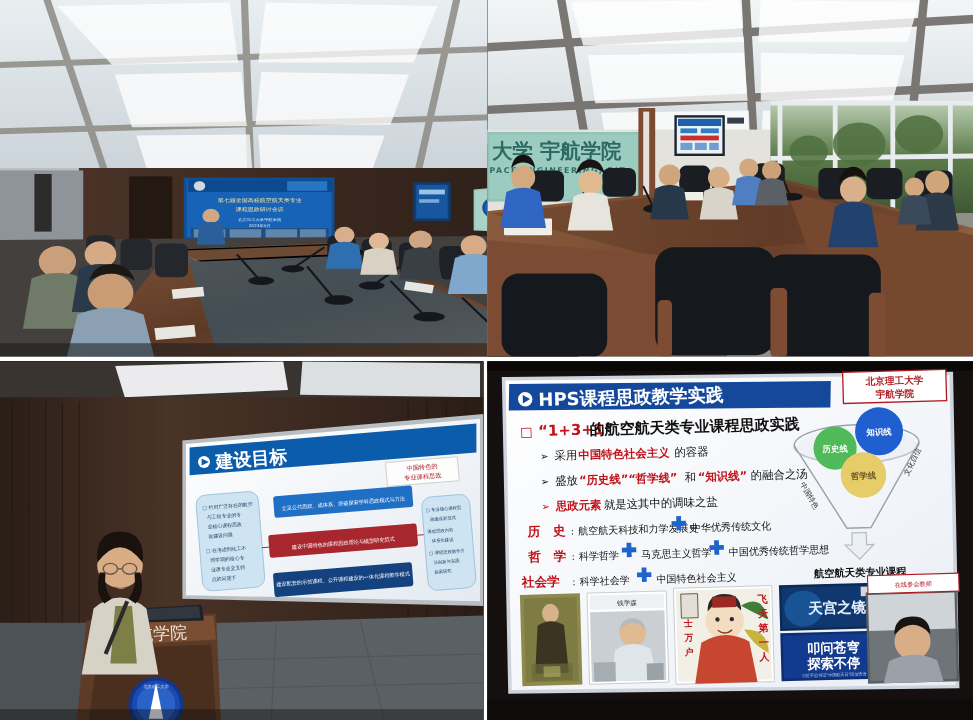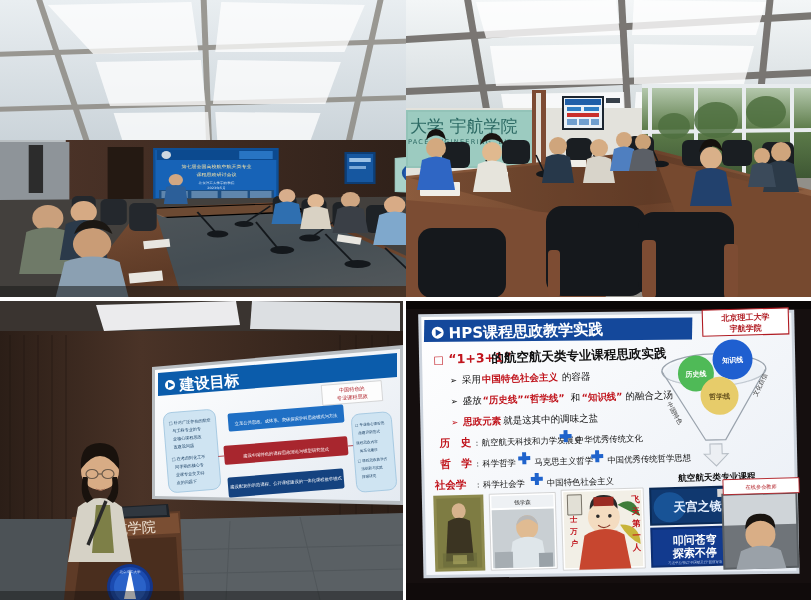--- a/index.html
+++ b/index.html
@@ -1,20 +1,20 @@
 <!DOCTYPE html>
 <html><head>
 <meta charset="utf-8">
 <style>
   html,body{margin:0;padding:0;background:#ffffff;}
   body{width:811px;height:600px;overflow:hidden;font-family:"Liberation Sans","DejaVu Sans",sans-serif;}
   .collage{position:relative;width:811px;height:600px;background:#ffffff;}
   .cell{position:absolute;overflow:hidden;background:#0a0a0a;}
   .cell-tl{left:0;top:0;width:482px;height:297px;}
-  .cell-tr{left:406px;top:0;width:405px;height:297px;}
+  .cell-tr{left:406px;top:0;width:405px;height:297px;font-weight:bold;}
   .cell-bl{left:0;top:301px;width:403px;height:299px;}
   .cell-br{left:406px;top:301px;width:405px;height:299px;}
   .cell svg{display:block;width:100%;height:100%;}
   .cn{font-family:"DejaVu Sans","Liberation Sans",sans-serif;}
 </style>
 </head>
 <body>
 
 <div class="collage">
 

